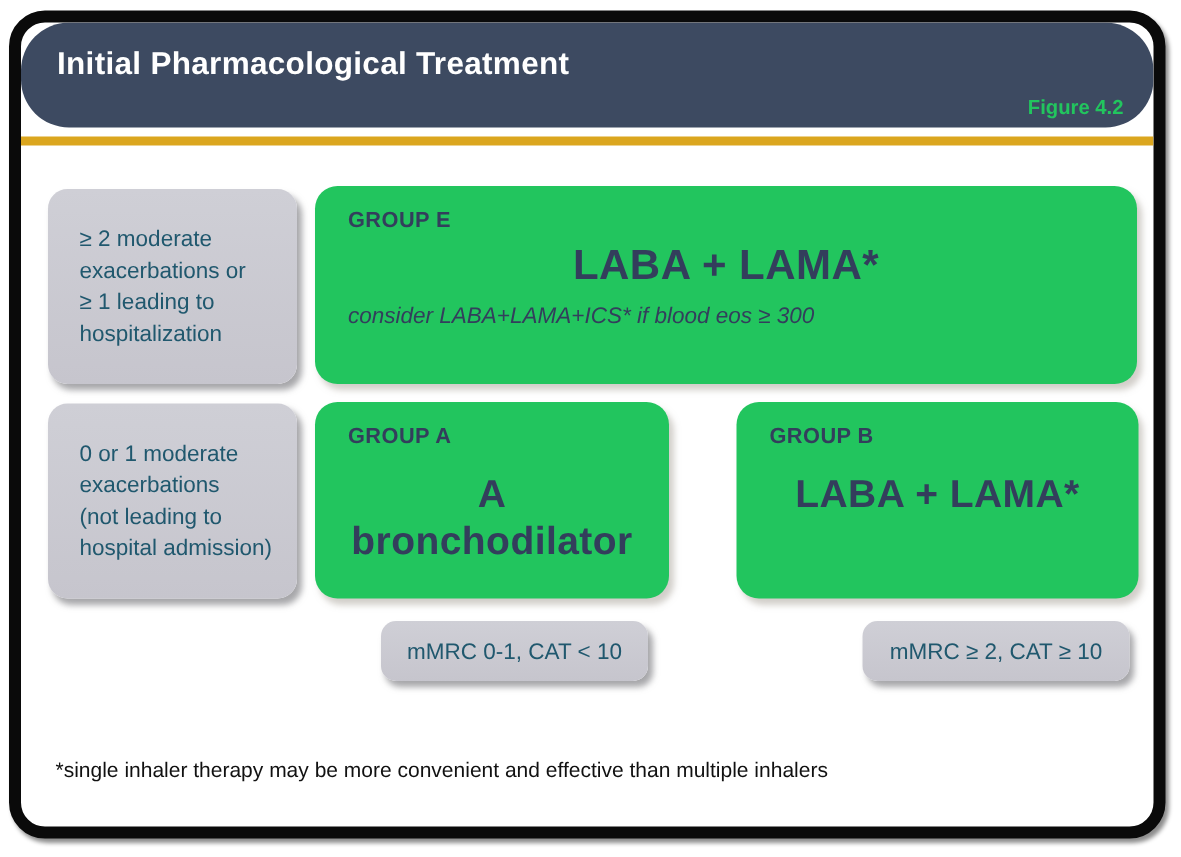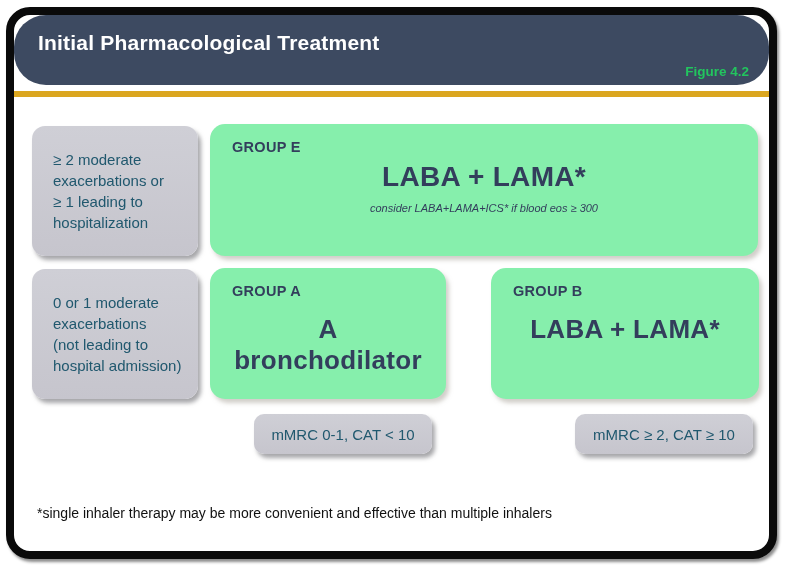--- a/index.html
+++ b/index.html
@@ -84,21 +84,21 @@
     font-weight: 500;
     line-height: 21px;
     white-space: pre-line;
   }
   .criteria-1 { left: 18px; top: 29px; }
   .criteria-2 { left: 18px; top: 172px; }
   .group-box {
     position: absolute;
     box-sizing: border-box;
     border-radius: 15px;
-    background: #86efac;
+    background: #22c55e;
     box-shadow: 3px 4px 4px rgba(165,160,150,0.5);
     padding: 15px 22px;
     color: #333E5C;
   }
   .group-e { left: 196px; top: 27px; width: 548px; height: 132px; }
   .group-a { left: 196px; top: 171px; width: 236px; height: 131px; }
   .group-b { left: 477px; top: 171px; width: 268px; height: 131px; }
   .group-label {
     font-size: 14.5px;
     font-weight: bold;
@@ -110,23 +110,22 @@
     font-size: 28px;
     margin-top: 6px;
     letter-spacing: 0.3px;
   }
   .group-a .treatment-text,
   .group-b .treatment-text {
     font-size: 26px;
     margin-top: 15px;
   }
   .treatment-note {
-    text-align: center;
     font-style: italic;
-    font-size: 11px;
+    font-size: 15px;
     margin-top: 9px;
   }
   .assessment-pill {
     position: absolute;
     width: 178px;
     height: 40px;
     box-sizing: border-box;
     border-radius: 10px;
     background: linear-gradient(180deg, #cfcfd6 0%, #c6c5cd 100%);
     box-shadow: 3px 4px 4px rgba(108,108,114,0.6);

